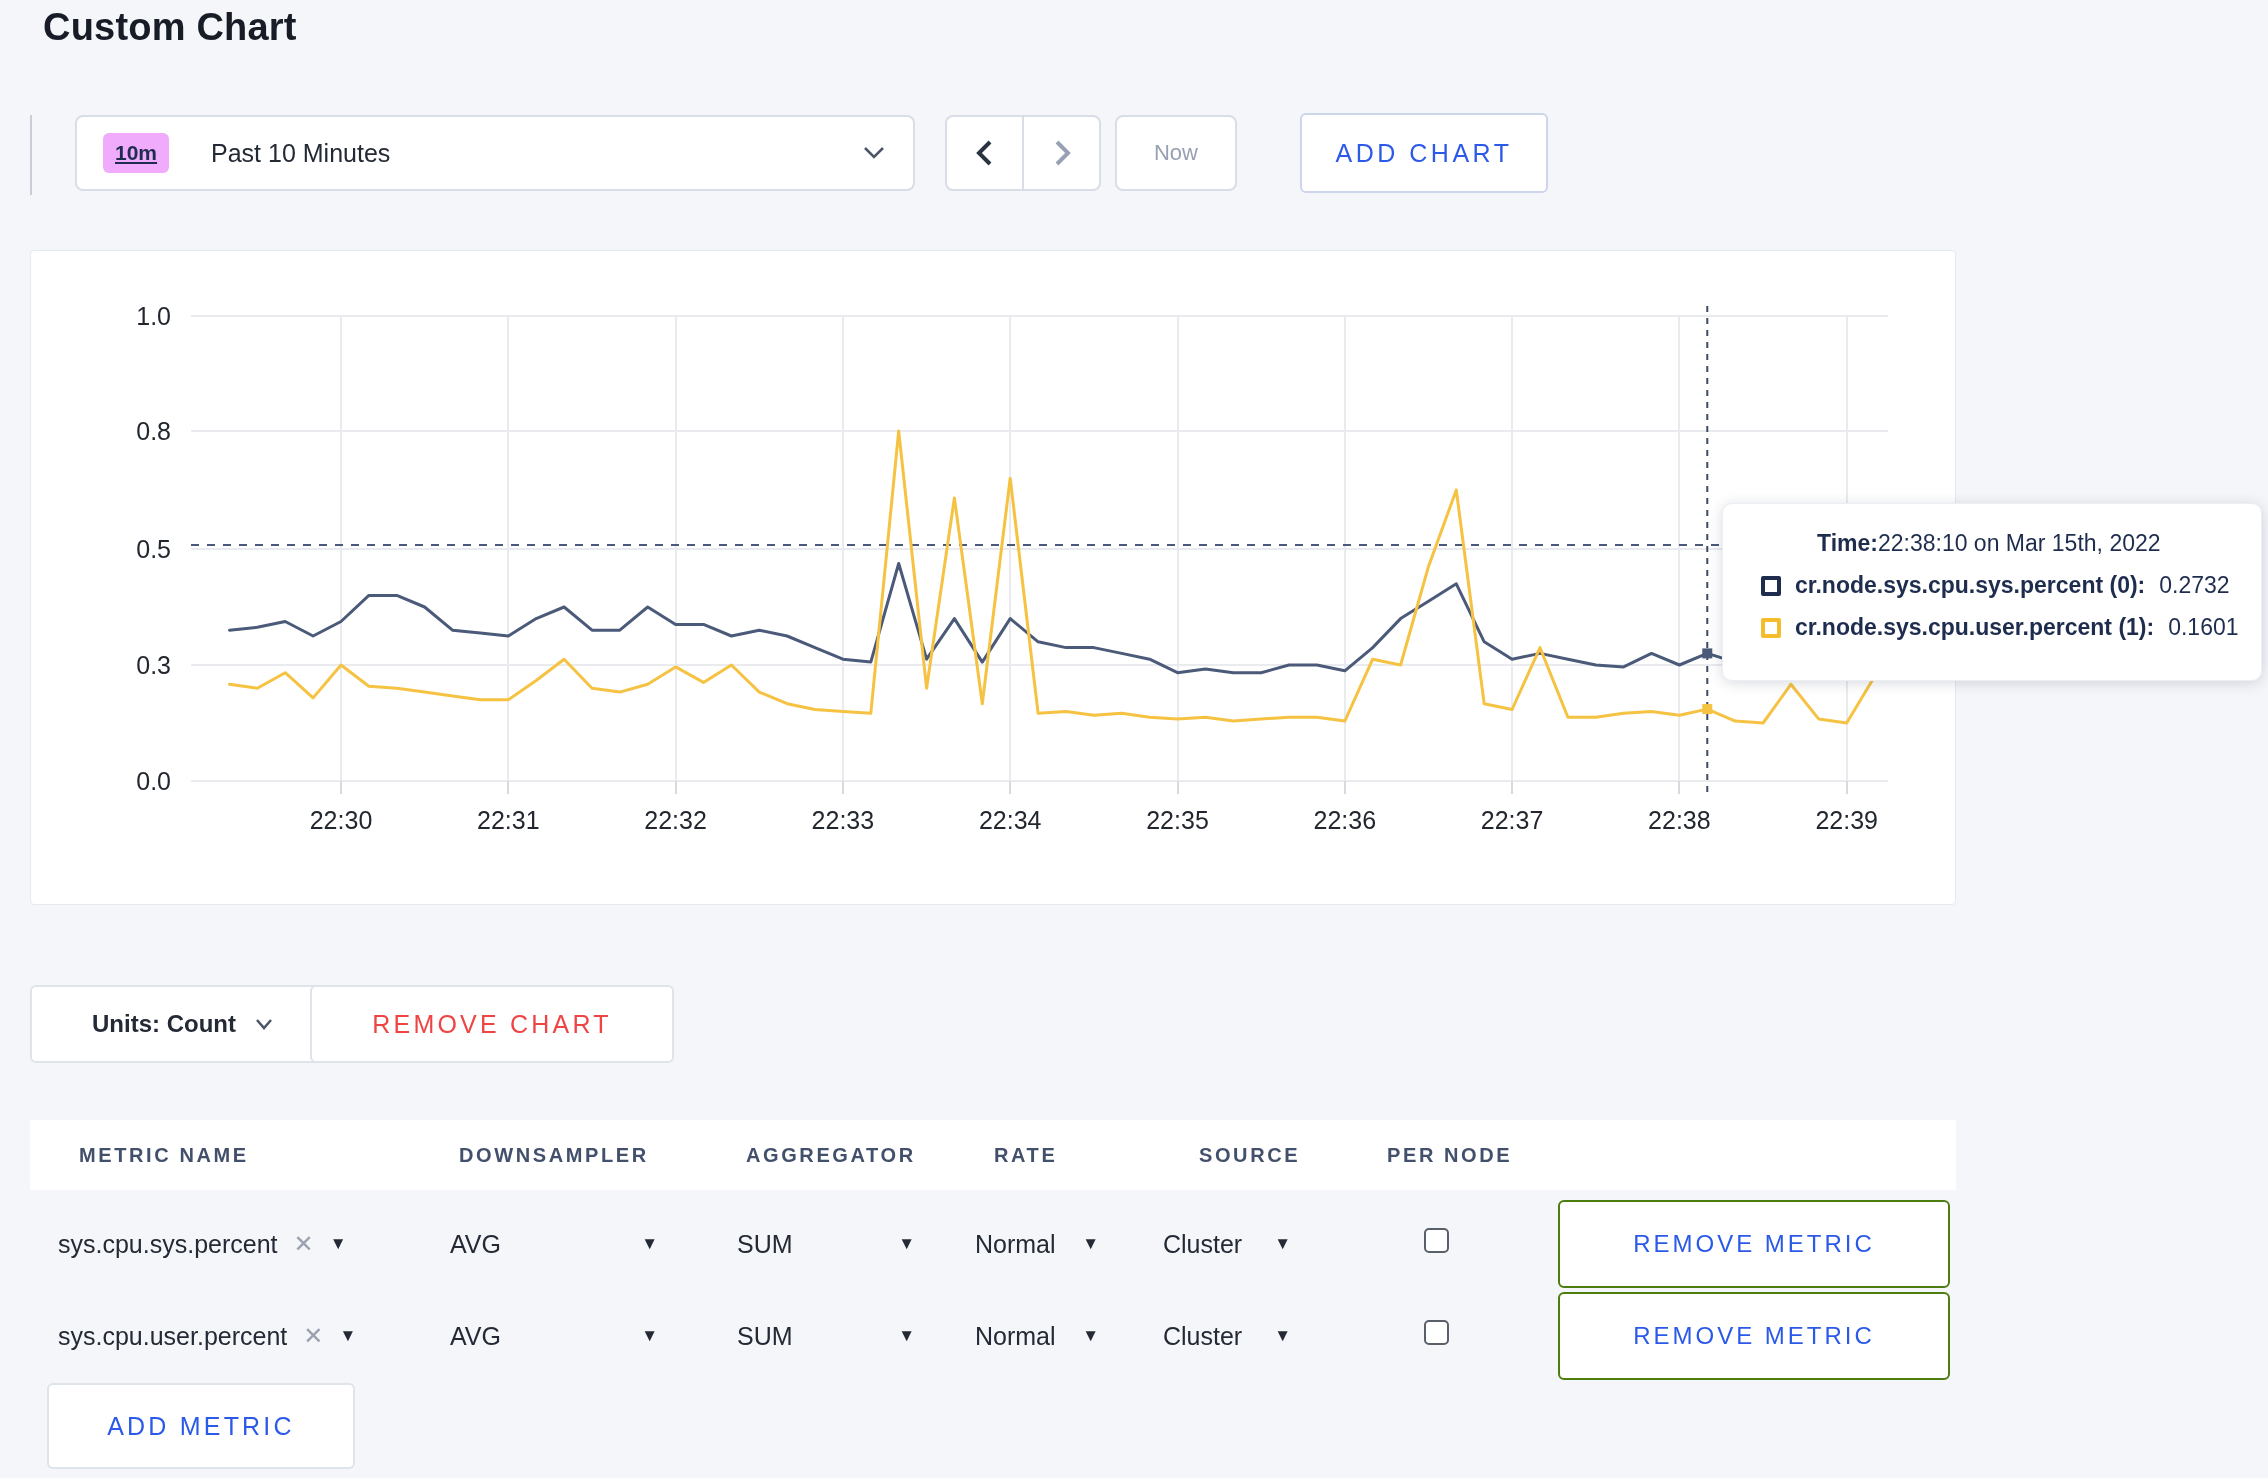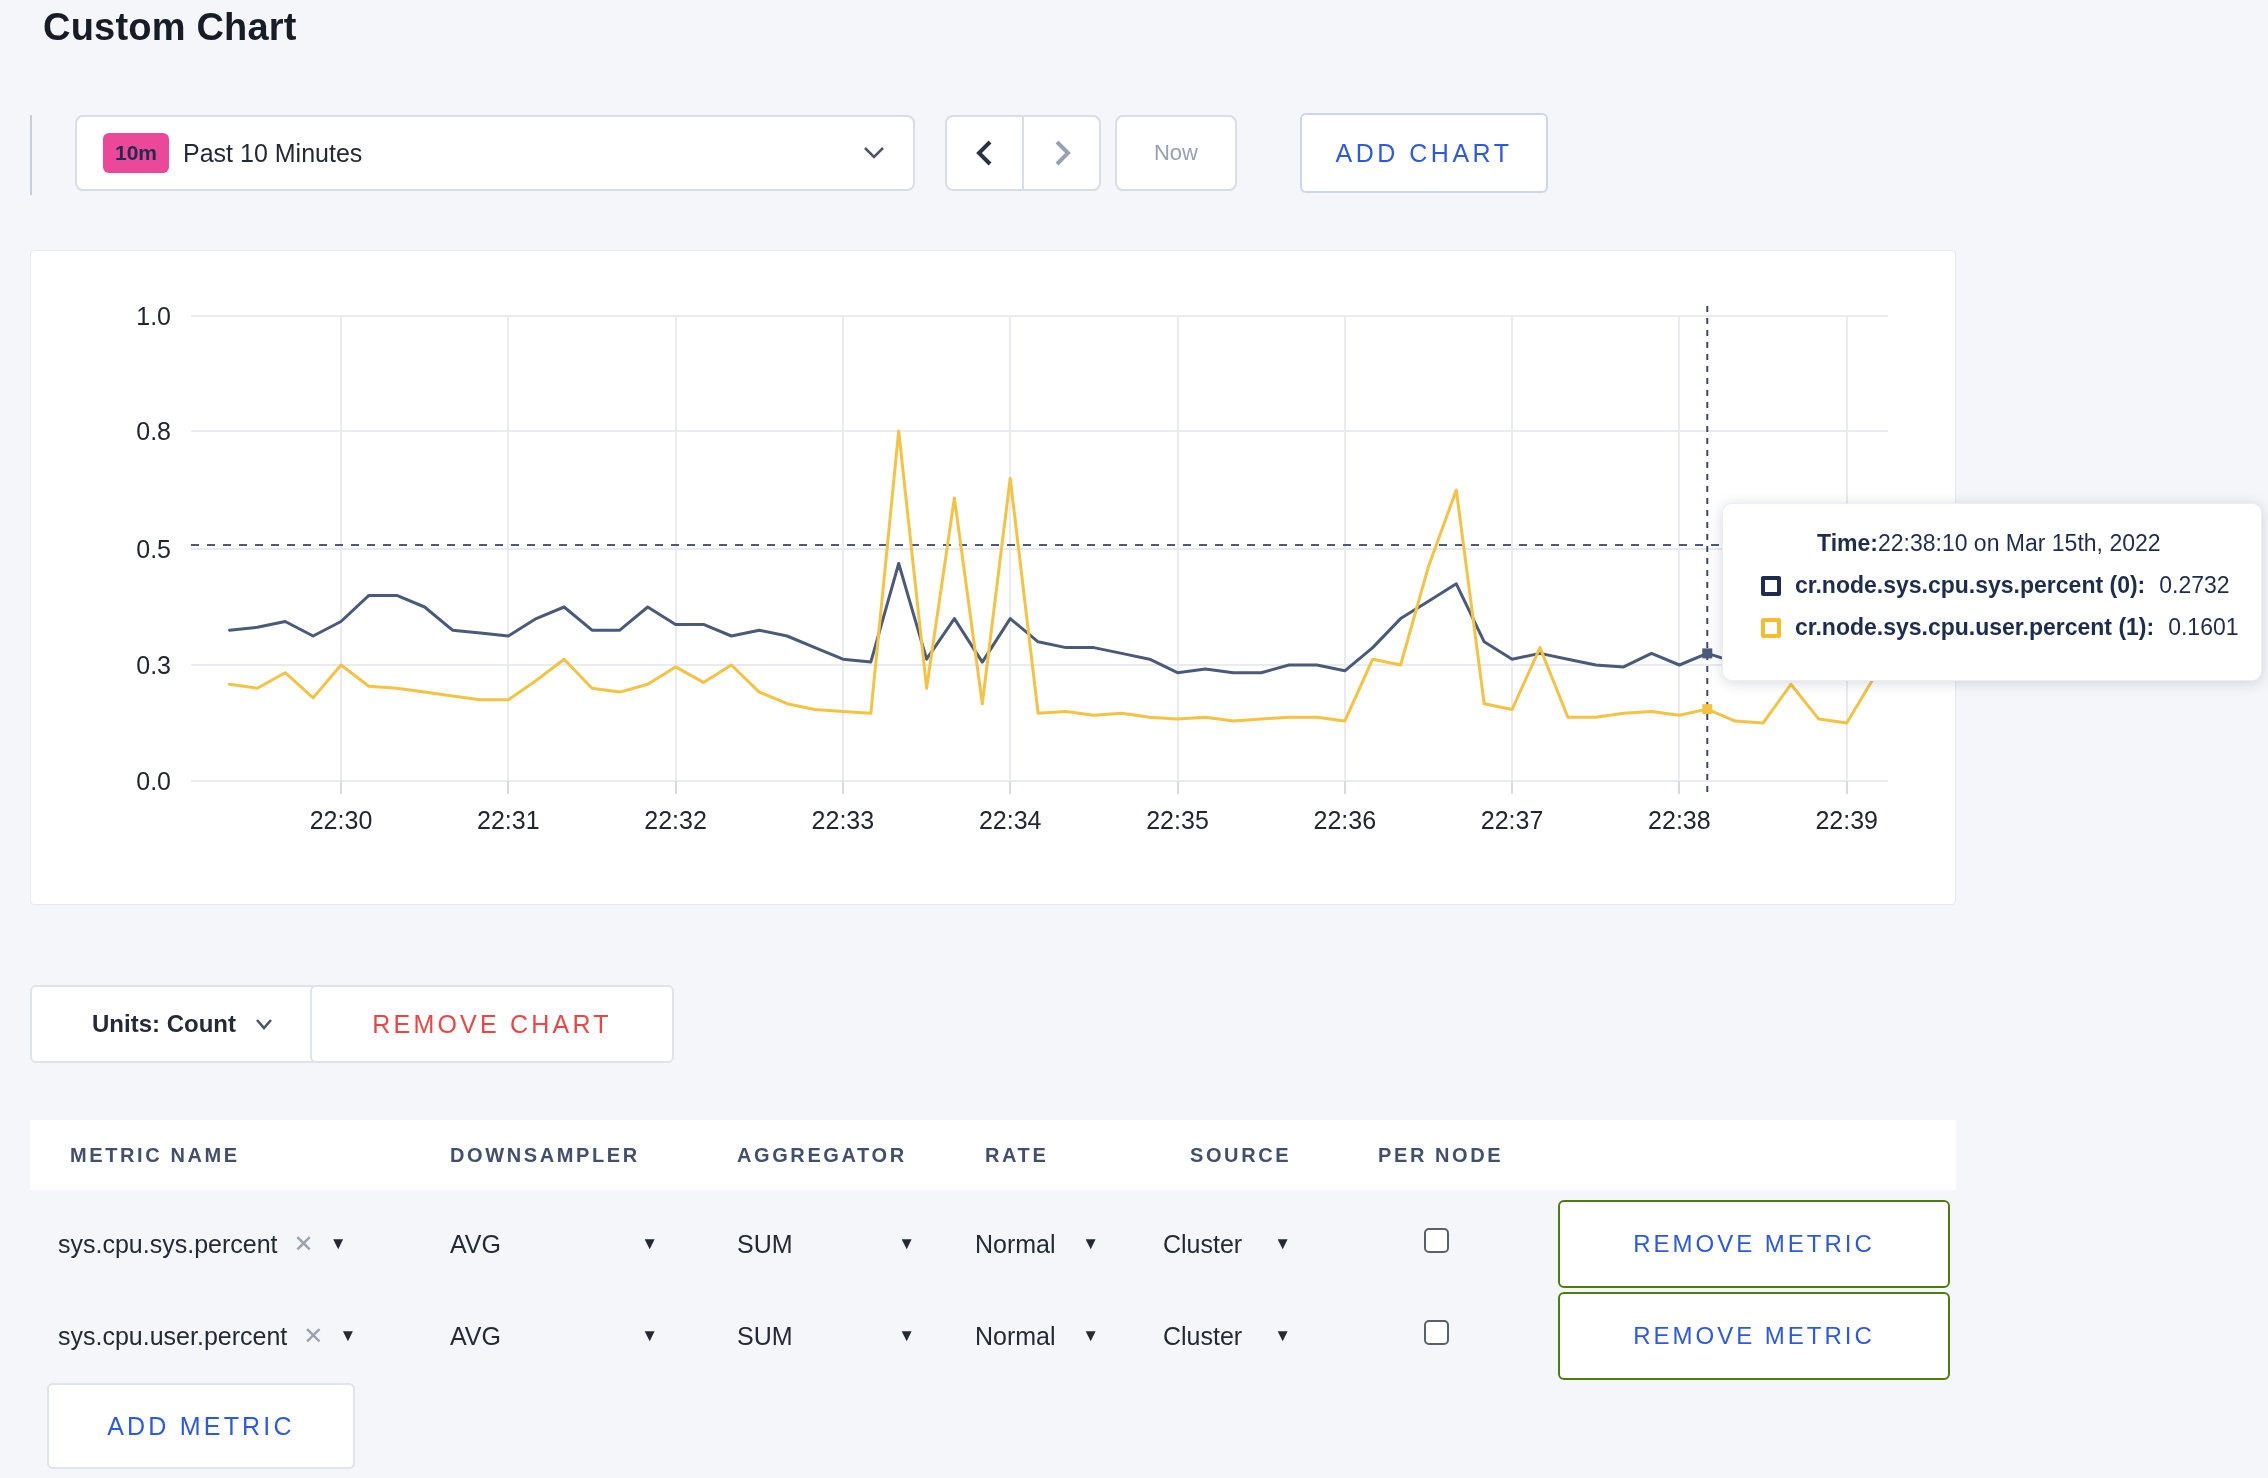--- a/index.html
+++ b/index.html
@@ -16,22 +16,22 @@
     font-size:38px; font-weight:600; color:#171c26; letter-spacing:0.2px;
   }
   
   .toolbar-divider { position:absolute; left:30px; top:115px; width:2px; height:80px; background:#c9cdd7; }
   .time-dropdown {
     position:absolute; left:75px; top:115px; width:840px; height:76px;
     background:#fff; border:2px solid #d8dde6; border-radius:8px;
     display:flex; align-items:center; padding:0 26px; cursor:pointer;
   }
   .time-badge {
-    background:#ec4899; color:#1e2c4e; font-weight:700; font-size:21px;
-    border-radius:6px; padding:8px 12px; margin-right:14px;
+    background:#f0abfc; color:#1e2c4e; font-weight:700; font-size:21px;
+    border-radius:6px; padding:8px 12px; margin-right:42px;text-decoration:underline;
   }
   .time-label { font-size:25px; color:#242a35; flex:1; }
   .chev { stroke:#4a5568; fill:none; stroke-width:2.5; }
   .pager {
     position:absolute; left:945px; top:115px; width:156px; height:76px;
     background:#fff; border:2px solid #d8dde6; border-radius:8px;
     display:flex;
   }
   .pager-half { flex:1; display:flex; align-items:center; justify-content:center; cursor:pointer; }
   .pager-half + .pager-half { border-left:2px solid #d8dde6; }
@@ -77,20 +77,21 @@
     display:flex; align-items:center; justify-content:center; cursor:pointer;
   }
   
   .table-header-strip {
     position:absolute; left:30px; top:1120px; width:1926px; height:70px;
     background:#fff;
   }
   .th {
     position:absolute; top:24px; font-size:20px; font-weight:700; color:#42506b;
     letter-spacing:2.6px;
+    margin-left:9px;
   }
   .metric-row { position:absolute; left:0; width:2268px; height:88px; }
   .cell { position:absolute; display:flex; align-items:center; font-size:25px; color:#242a35; }
   .caret { font-size:17px; color:#242a35; }
   .x-icon { color:#9aa2b0; font-size:24px; cursor:pointer; }
   .dd { justify-content:space-between; cursor:pointer; }
   .checkbox {
     position:absolute; width:25px; height:25px; background:#fff;
     border:2.5px solid #596069; border-radius:5px; cursor:pointer;
   }

